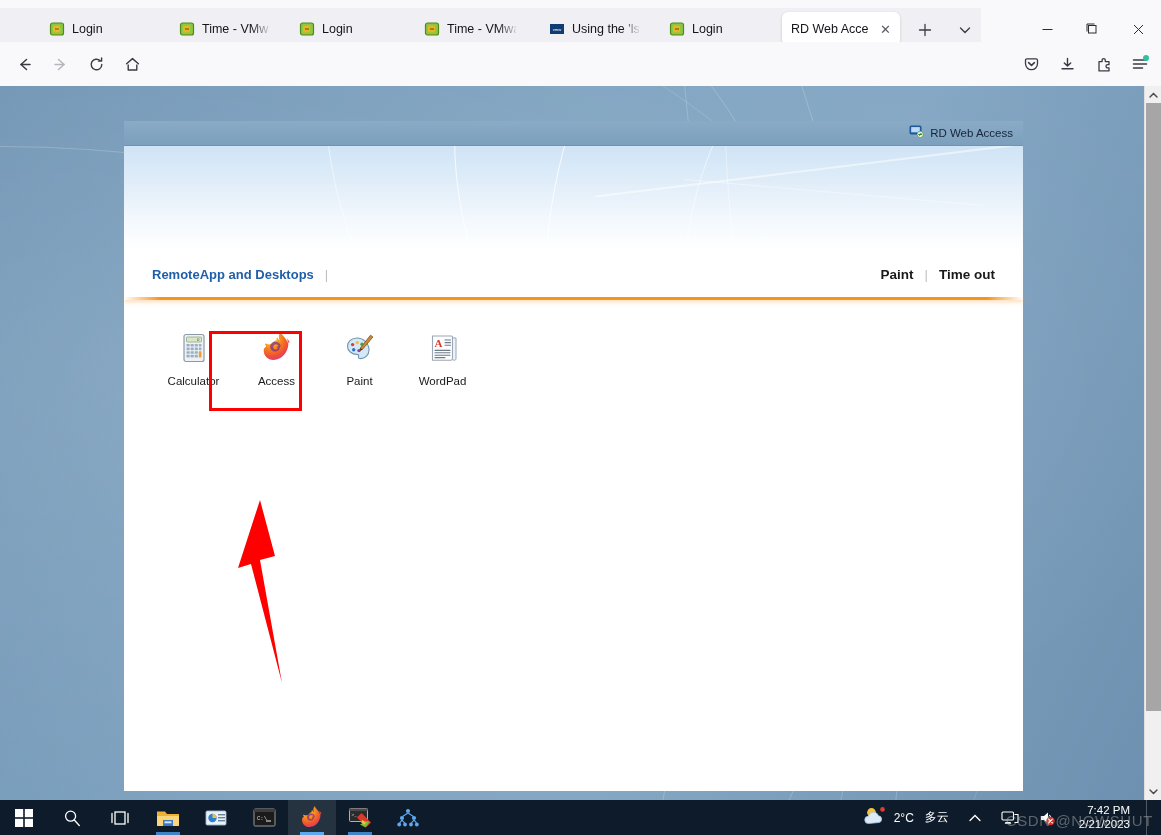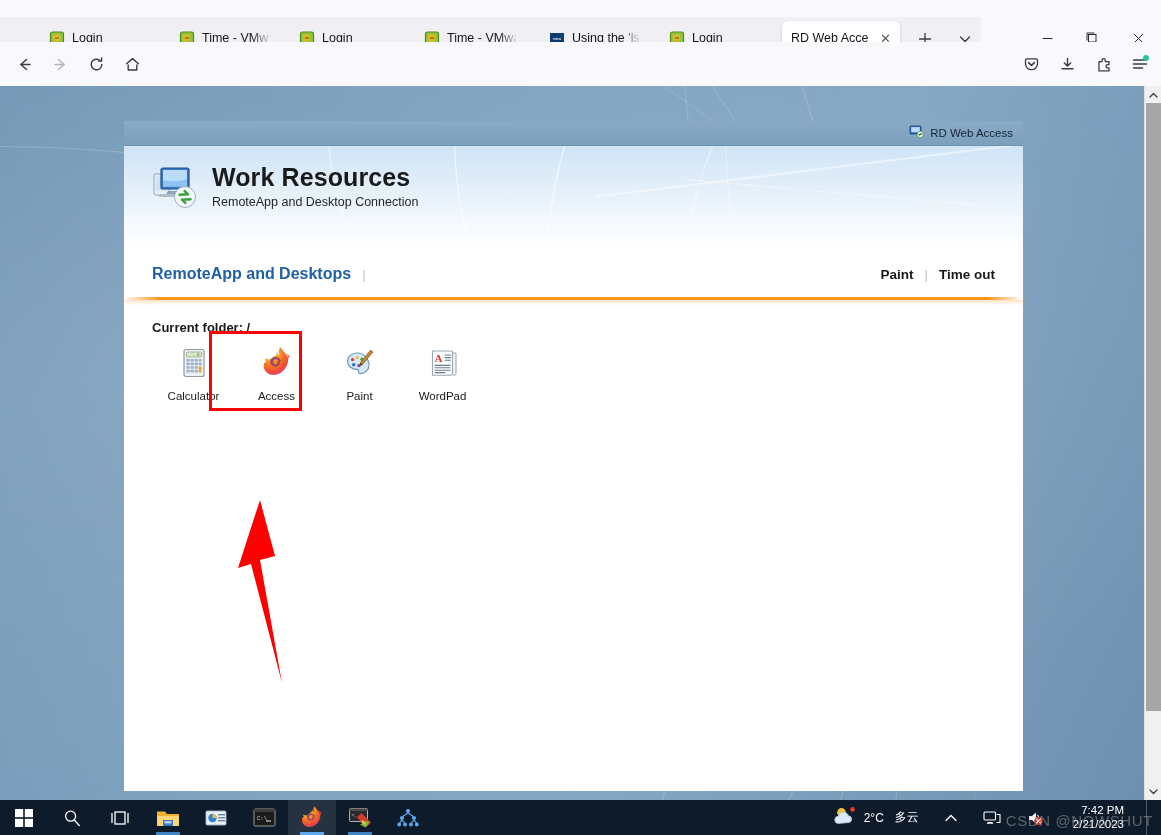--- a/index.html
+++ b/index.html
@@ -3,21 +3,21 @@
 <meta charset="utf-8">
 <style>
   * { box-sizing: border-box; margin:0; padding:0; }
   html,body{ width:1161px; height:835px; overflow:hidden; }
   body{
     font-family:"Liberation Sans", sans-serif;
     background:#0b1520;
   }
   
   #browser{ position:absolute; left:0; top:0; width:1161px; height:800px; background:#f9f9fb; }
-  #tabstrip{ position:absolute; left:0; top:17px; width:981px; height:42px; background:#f0f0f4; }
+  #tabstrip{ position:absolute; left:0; top:8px; width:981px; height:42px; background:#f0f0f4; }
   .tab{
     position:absolute; top:4px; height:34px;
     display:flex; align-items:center; gap:7px;
     padding:0 9px; border-radius:6px; overflow:hidden;
     font-size:12.5px; color:#15141a; white-space:nowrap; cursor:default;
   }
   .tab .tlabel{ overflow:hidden; text-overflow:clip; display:block; }
   .tab.active{ background:#ffffff; box-shadow:0 1px 3px rgba(0,0,0,.18); color:#15141a; }
   .tab .fade{
     position:absolute; right:0; top:0; bottom:0; width:26px;
@@ -83,21 +83,21 @@
   #rdbanner .bline{ position:absolute; background:rgba(255,255,255,.85); }
   #rdbanner .barc{ position:absolute; border:1.5px solid rgba(255,255,255,.8); border-radius:50%; }
   .brandwrap{ position:absolute; left:28px; top:18px; display:flex; align-items:flex-start; gap:14px; z-index:3;}
   .brandtext h1{ font-size:25px; font-weight:700; color:#1a1a1a; letter-spacing:.1px; line-height:1.05;}
   .brandtext p{ font-size:12.5px; color:#262626; margin-top:5px; }
   #rdnav{
     position:relative; height:46px; display:flex; align-items:center;
     padding:0 28px; background:#fff;
   }
   #rdnav a{ text-decoration:none; }
-  .navleft{ font-size:16px; font-weight:700; color:#1f5fa9; }
+  .navleft{ font-size:13px; font-weight:700; color:#1f5fa9; }
   .navsep{ color:#bfbfbf; margin:0 11px; font-size:13px; }
   .navright{ margin-left:auto; display:flex; align-items:center; }
   .navright .lk{ font-size:13.5px; font-weight:700; color:#1a1a1a; }
   #orangebar{
     height:3px; width:100%;
     background:linear-gradient(to right, rgba(247,148,29,0) 0%, #f7941d 4%, #f7941d 96%, rgba(247,148,29,0) 100%);
     box-shadow:0 1px 5px rgba(247,148,29,.55);
   }
   #rdbody{ padding:20px 28px 0 28px; position:relative; }
   #folderlabel{ font-size:13px; font-weight:700; color:#1a1a1a; }
@@ -134,21 +134,21 @@
     width:48px; height:35px; display:flex; align-items:center; justify-content:center;
     position:relative;
   }
   .tbitem.active{ background:rgba(255,255,255,.10); }
   .tbitem.active:after{
     content:""; position:absolute; left:12px; right:12px; bottom:0; height:3px; background:#5ea8ef;
   }
   .tbitem.open:after{
     content:""; position:absolute; left:12px; right:12px; bottom:0; height:3px; background:#3f84c4;
   }
-  #tray{ margin-left:auto; display:flex; align-items:center; height:35px; padding-right:6px; gap:14px; }
+  #tray{ margin-left:auto; display:flex; align-items:center; height:35px; padding-right:6px; gap:8px; }
   .trayitem{ display:flex; align-items:center; height:35px; padding:0 6px; color:#fff; font-size:12px; }
   #clock{ display:flex; flex-direction:column; align-items:flex-end; justify-content:center;
           height:35px; line-height:1.15; color:#fff; font-size:11.5px; padding:0 8px 0 6px; }
   #showdesktop{ width:9px; height:35px; border-left:1px solid rgba(255,255,255,.28); }
   
   #redarrow{ position:absolute; left:230px; top:412px; width:100px; height:200px; pointer-events:none; }
   
   #watermark{
     position:absolute; right:8px; bottom:6px;
     font-size:15px; color:rgba(190,190,190,.45); letter-spacing:.6px;
@@ -364,55 +364,35 @@
 
       <div id="rdbanner">
         <div class="barc" style="left:330px; top:-420px; width:820px; height:820px;"></div>
         <div class="barc" style="left:420px; top:-300px; width:700px; height:900px;"></div>
         <div class="barc" style="left:200px; top:-560px; width:1100px; height:1000px; border-color:rgba(255,255,255,.55)"></div>
         <div class="barc" style="left:560px; top:-180px; width:560px; height:640px; border-color:rgba(255,255,255,.5)"></div>
         <div class="barc" style="left:600px; top:-660px; width:500px; height:1200px; border-color:rgba(255,255,255,.45)"></div>
         <div class="bline" style="left:470px; top:24px; width:420px; height:1.5px; transform:rotate(-7deg); opacity:.6"></div>
         <div class="bline" style="left:560px; top:46px; width:300px; height:1.3px; transform:rotate(5deg); opacity:.5"></div>
 
-        <div class="brandwrap">
-          <span>
-            <svg width="46" height="46" viewBox="0 0 46 46">
-              <rect x="2" y="10" width="15" height="21" rx="1.5" fill="#e6eef6" stroke="#8fa4b8" stroke-width="1"></rect>
-              <rect x="4" y="12.5" width="11" height="14" fill="#cfe0ef"></rect>
-              <rect x="9" y="4" width="28" height="21" rx="2" fill="#3b78c4" stroke="#1e4f8f" stroke-width="1.2"></rect>
-              <rect x="11" y="6" width="24" height="16.8" fill="#8fc4f2"></rect>
-              <path d="M11 6h24v9c-8 2.5-16 3-24 1.2z" fill="#b9dcfa"></path>
-              <path d="M16 27h15l2.4 4H13.6z" fill="#8fa4b8"></path>
-              <rect x="7" y="30" width="24" height="3" rx="1.2" fill="#aebccb"></rect>
-              <circle cx="33" cy="33" r="10.5" fill="#f4f7fa" stroke="#9db0c2" stroke-width="1"></circle>
-              <path d="M27.5 30.8l8.5-.5-3.3-3.2M38.5 35.2l-8.5.5 3.3 3.2" stroke="#3aa03a" stroke-width="2.4" fill="none" stroke-linecap="round" stroke-linejoin="round"></path>
-            </svg>
-          </span>
-          <div class="brandtext">
-            <h1>Work Resources</h1>
-            <p>RemoteApp and Desktop Connection</p>
-          </div>
-        </div>
       </div>
 
       <div id="rdnav">
         <a href="#" class="navleft">RemoteApp and Desktops</a>
         <span class="navsep">|</span>
         <span class="navright">
           <a href="#" class="lk">Paint</a>
           <span class="navsep">|</span>
           <a href="#" class="lk">Time out</a>
         </span>
       </div>
 
       <div id="orangebar"></div>
 
       <div id="rdbody">
-        <div id="folderlabel">Current folder: /</div>
 
         <div id="applist">
 
           <div class="appcell">
             <div class="apptile">
               <span>
                 <svg width="32" height="32" viewBox="0 0 32 32">
                     <rect x="6" y="2.5" width="20" height="27" rx="2" fill="#eef2f6" stroke="#8c9aa8" stroke-width="1.2"></rect>
                     <rect x="8.5" y="5" width="15" height="5" rx=".8" fill="#d9e6c8" stroke="#93a87e" stroke-width=".8"></rect>
                     <text x="21.5" y="9.3" font-size="4.4" fill="#3d5a2a" text-anchor="end" font-family="Liberation Sans">0</text>

